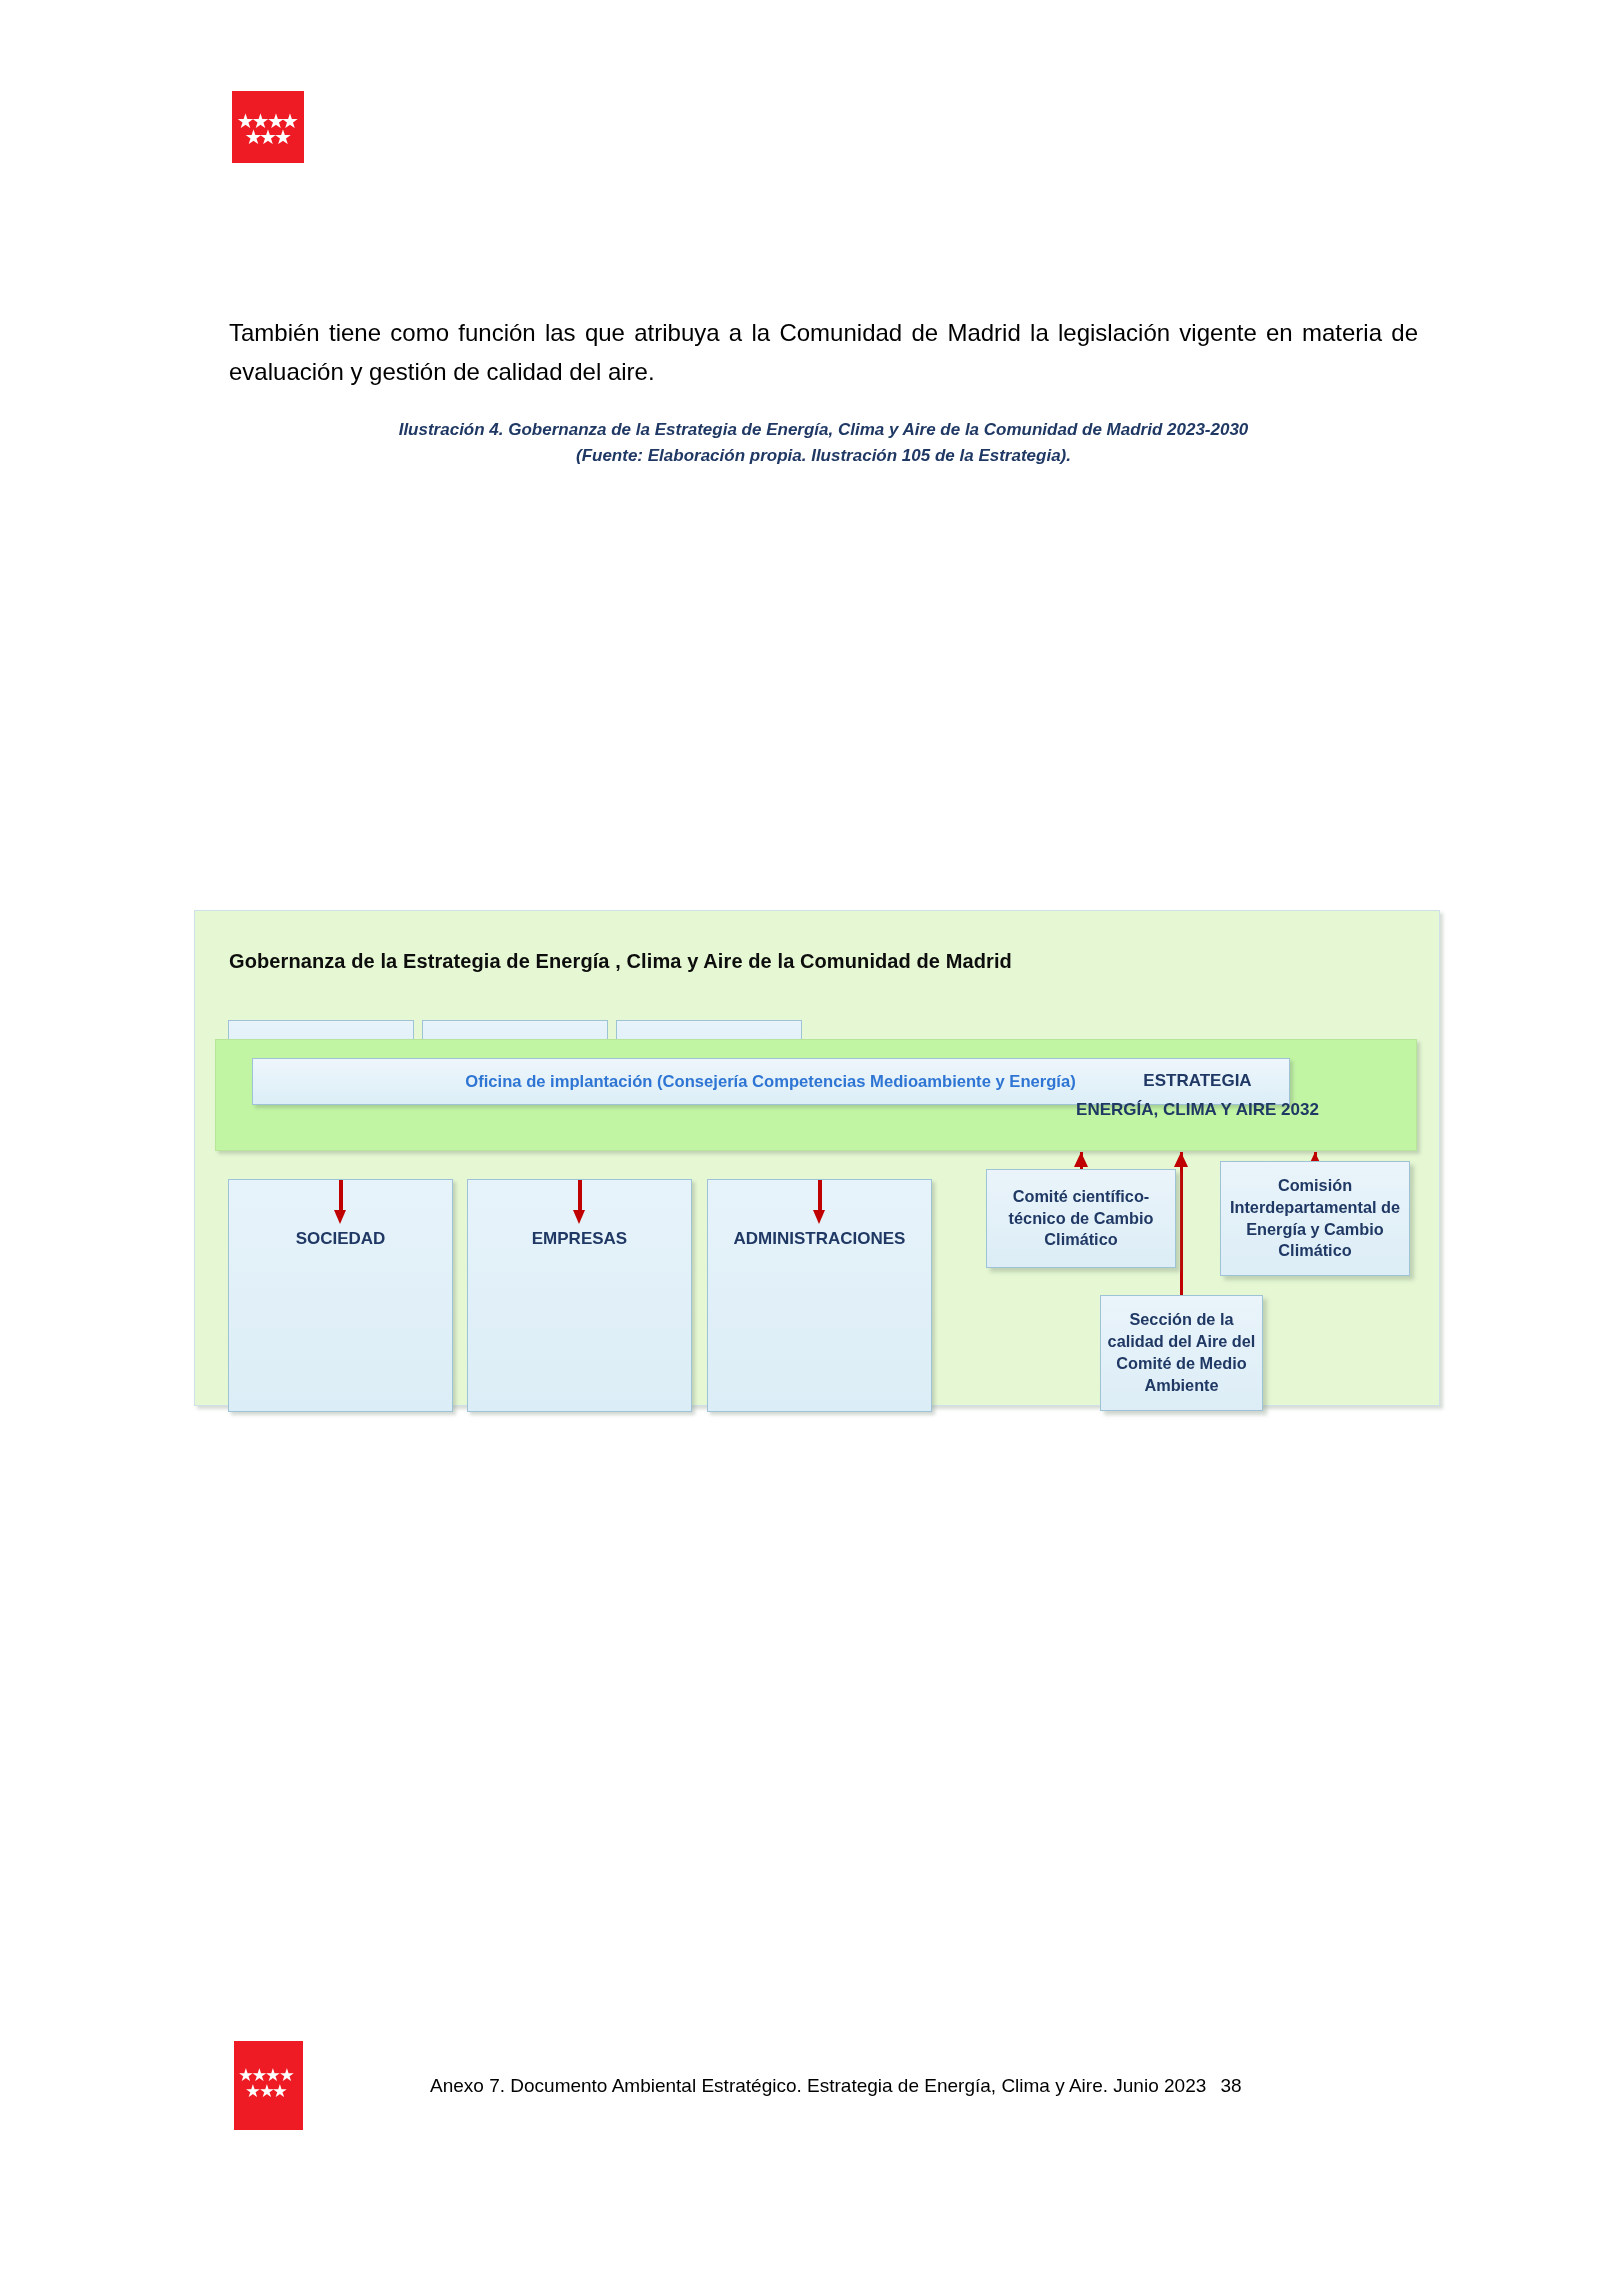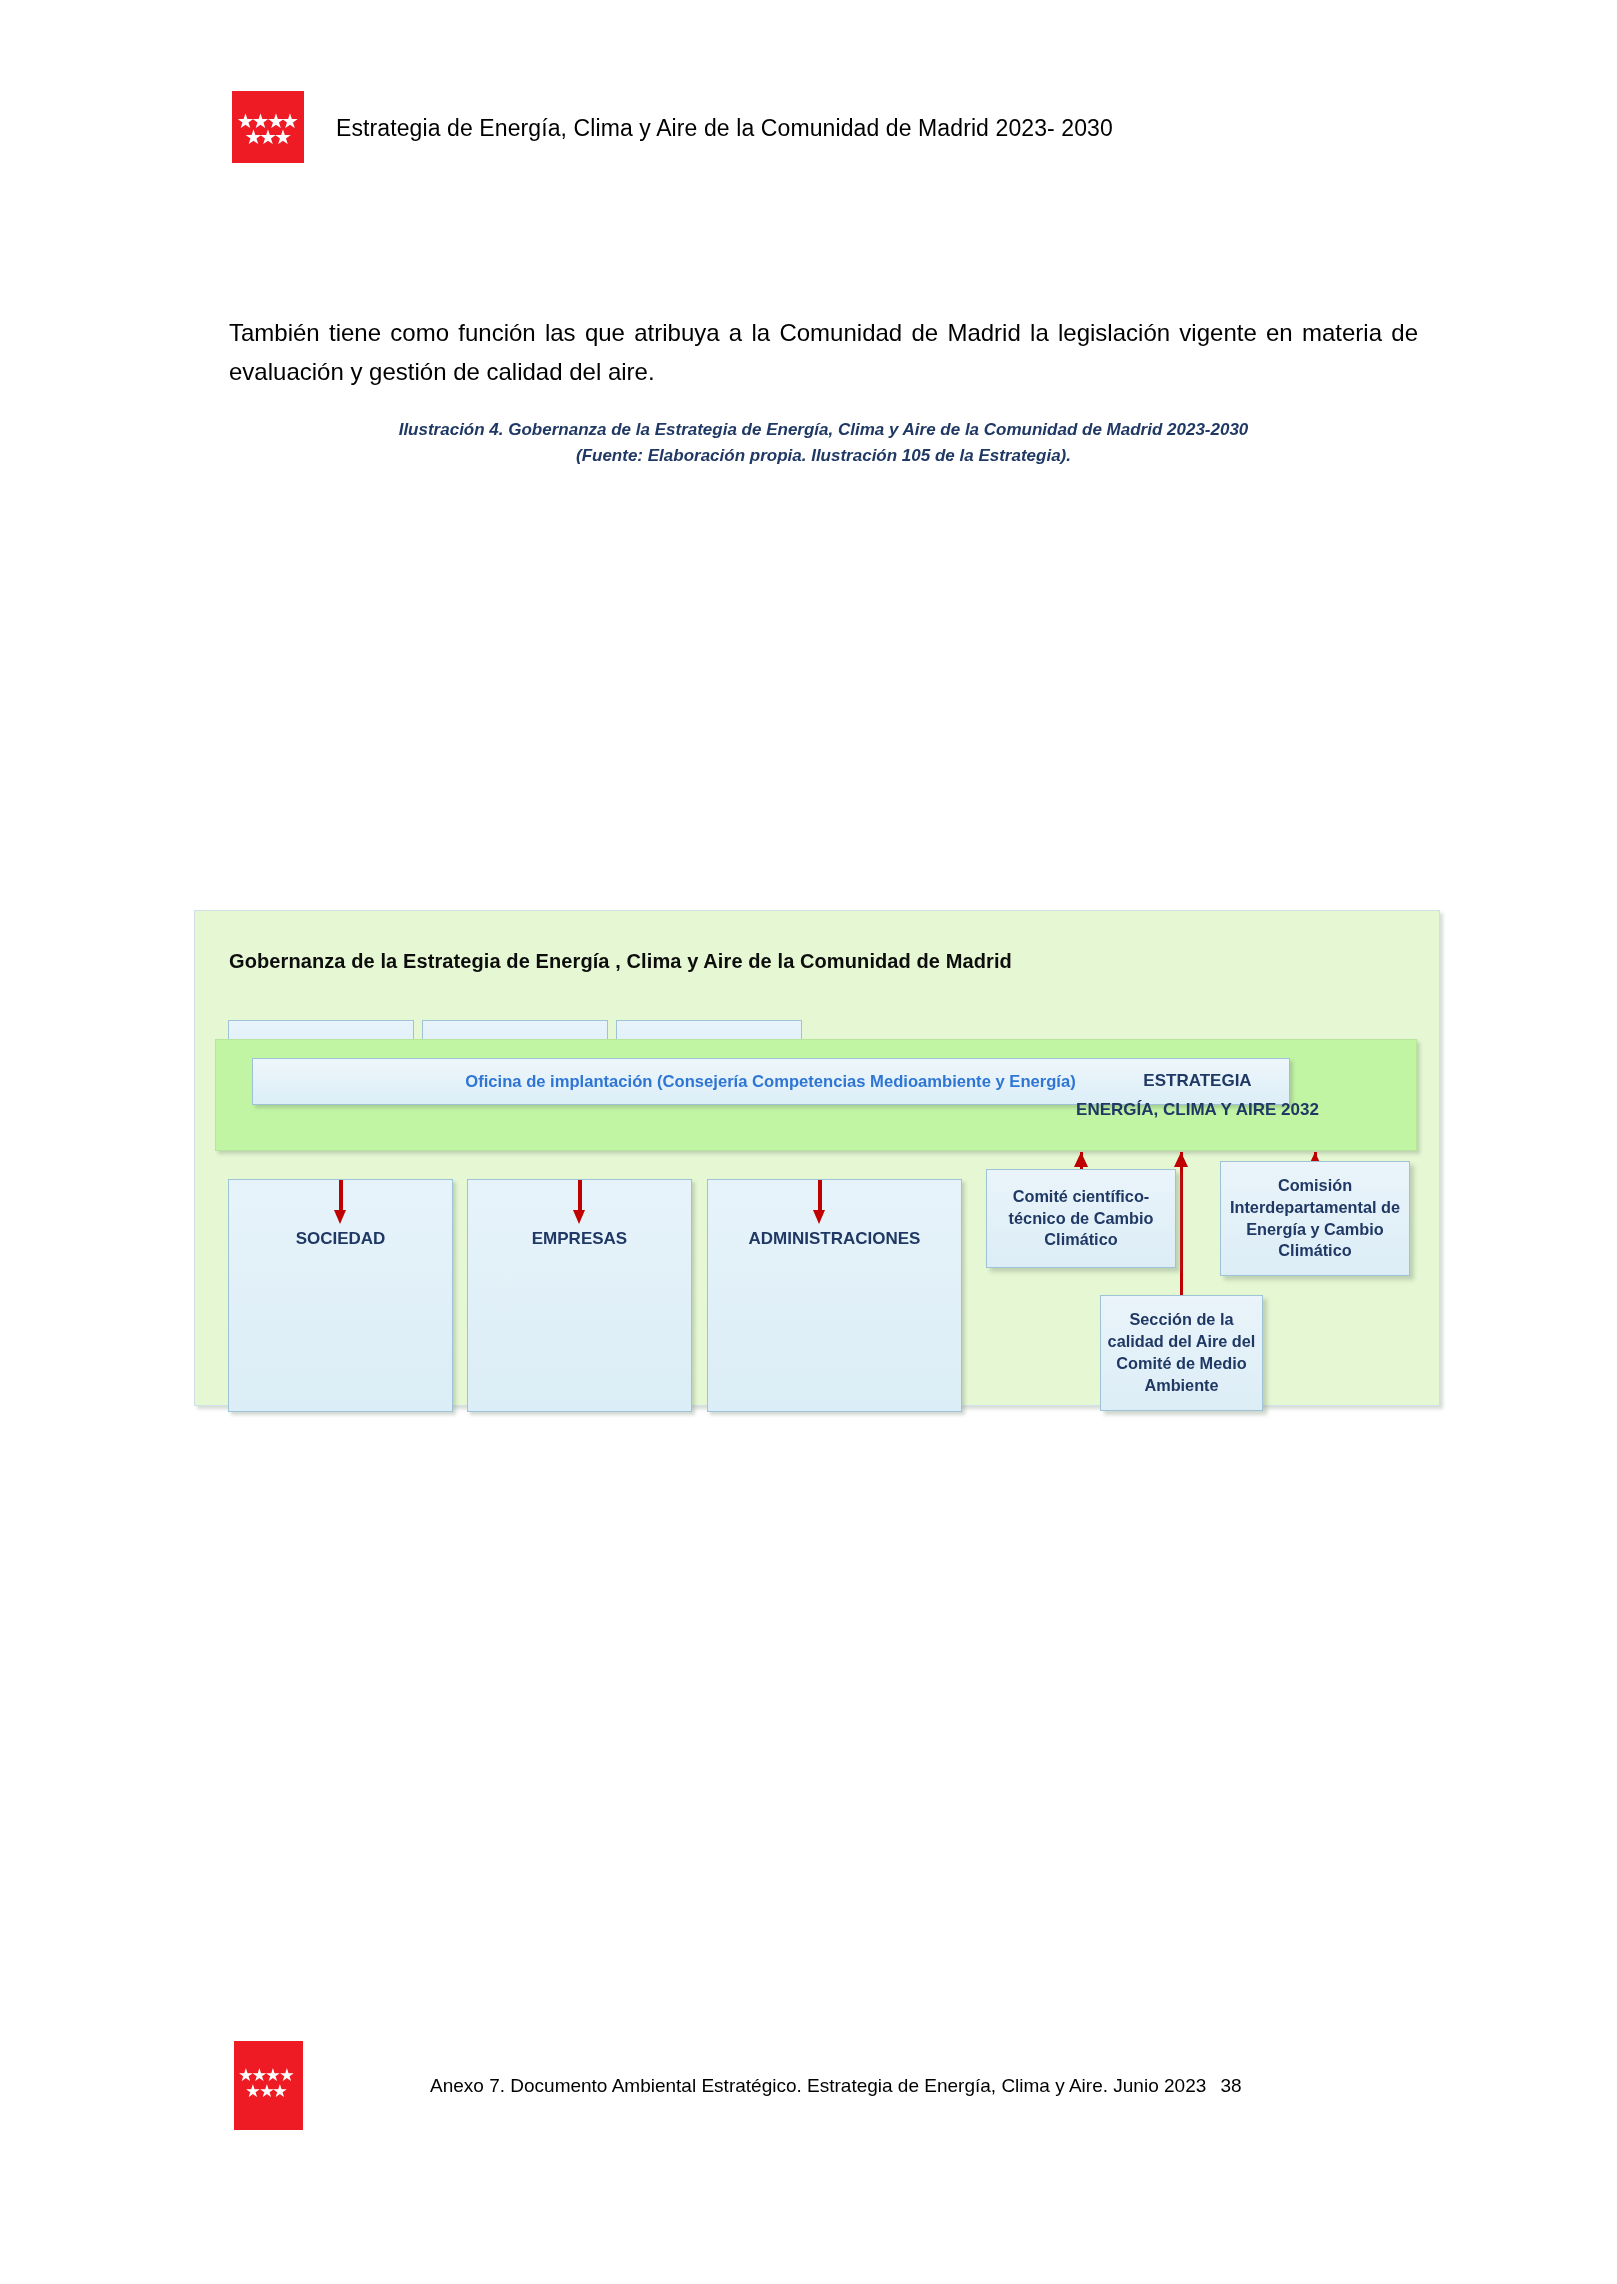--- a/index.html
+++ b/index.html
@@ -136,21 +136,21 @@
     position:absolute;
     top:240px; height:233px;
     background:linear-gradient(180deg,#e7f3fa 0%,#dbedf6 100%);
     border:0.7px solid #9fc3d6;
     box-shadow:3.3px 3.3px 3.3px rgba(120,140,120,0.33);
     box-sizing:border-box;
     margin-top:28px;
   }
   #col-sociedad{ left:33px; width:225px; }
   #col-empresas{ left:272px; width:225px; }
-  #col-administraciones{ left:512px; width:255px; }
+  #col-administraciones{ left:512px; width:225px; }
   .stakeholder-label{
     position:absolute;
     left:0; right:0; top:49px;
     text-align:center;
     font-size:17px;
     font-weight:700;
     color:#1f3864;
     white-space:nowrap;
   }
 
@@ -234,21 +234,20 @@
 <div id="page-header">
   <div id="header-logo" class="madrid-logo">
     <span class="star" style="left:4.6px;  top:19.5px;">★</span>
     <span class="star" style="left:19.5px; top:19.5px;">★</span>
     <span class="star" style="left:35px; top:19.5px;">★</span>
     <span class="star" style="left:49px; top:19.5px;">★</span>
     <span class="star" style="left:12.4px; top:36px;">★</span>
     <span class="star" style="left:27px; top:36px;">★</span>
     <span class="star" style="left:42px; top:36px;">★</span>
   </div>
-  <div id="header-title">Estrategia de Energía, Clima y Aire de la Comunidad de Madrid 2023- 2030</div>
 </div>
 
 <p id="body-paragraph">También tiene como función las que atribuya a la Comunidad de Madrid la legislación vigente en materia de evaluación y gestión de calidad del aire.</p>
 
 <div id="figure-caption">
   <span class="cap-line">Ilustración 4. Gobernanza de la Estrategia de Energía, Clima y Aire de la Comunidad de Madrid 2023-2030</span>
   <span class="cap-line">(Fuente: Elaboración propia. Ilustración 105 de la Estrategia).</span>
 </div>
 
 <div id="governance-diagram">

